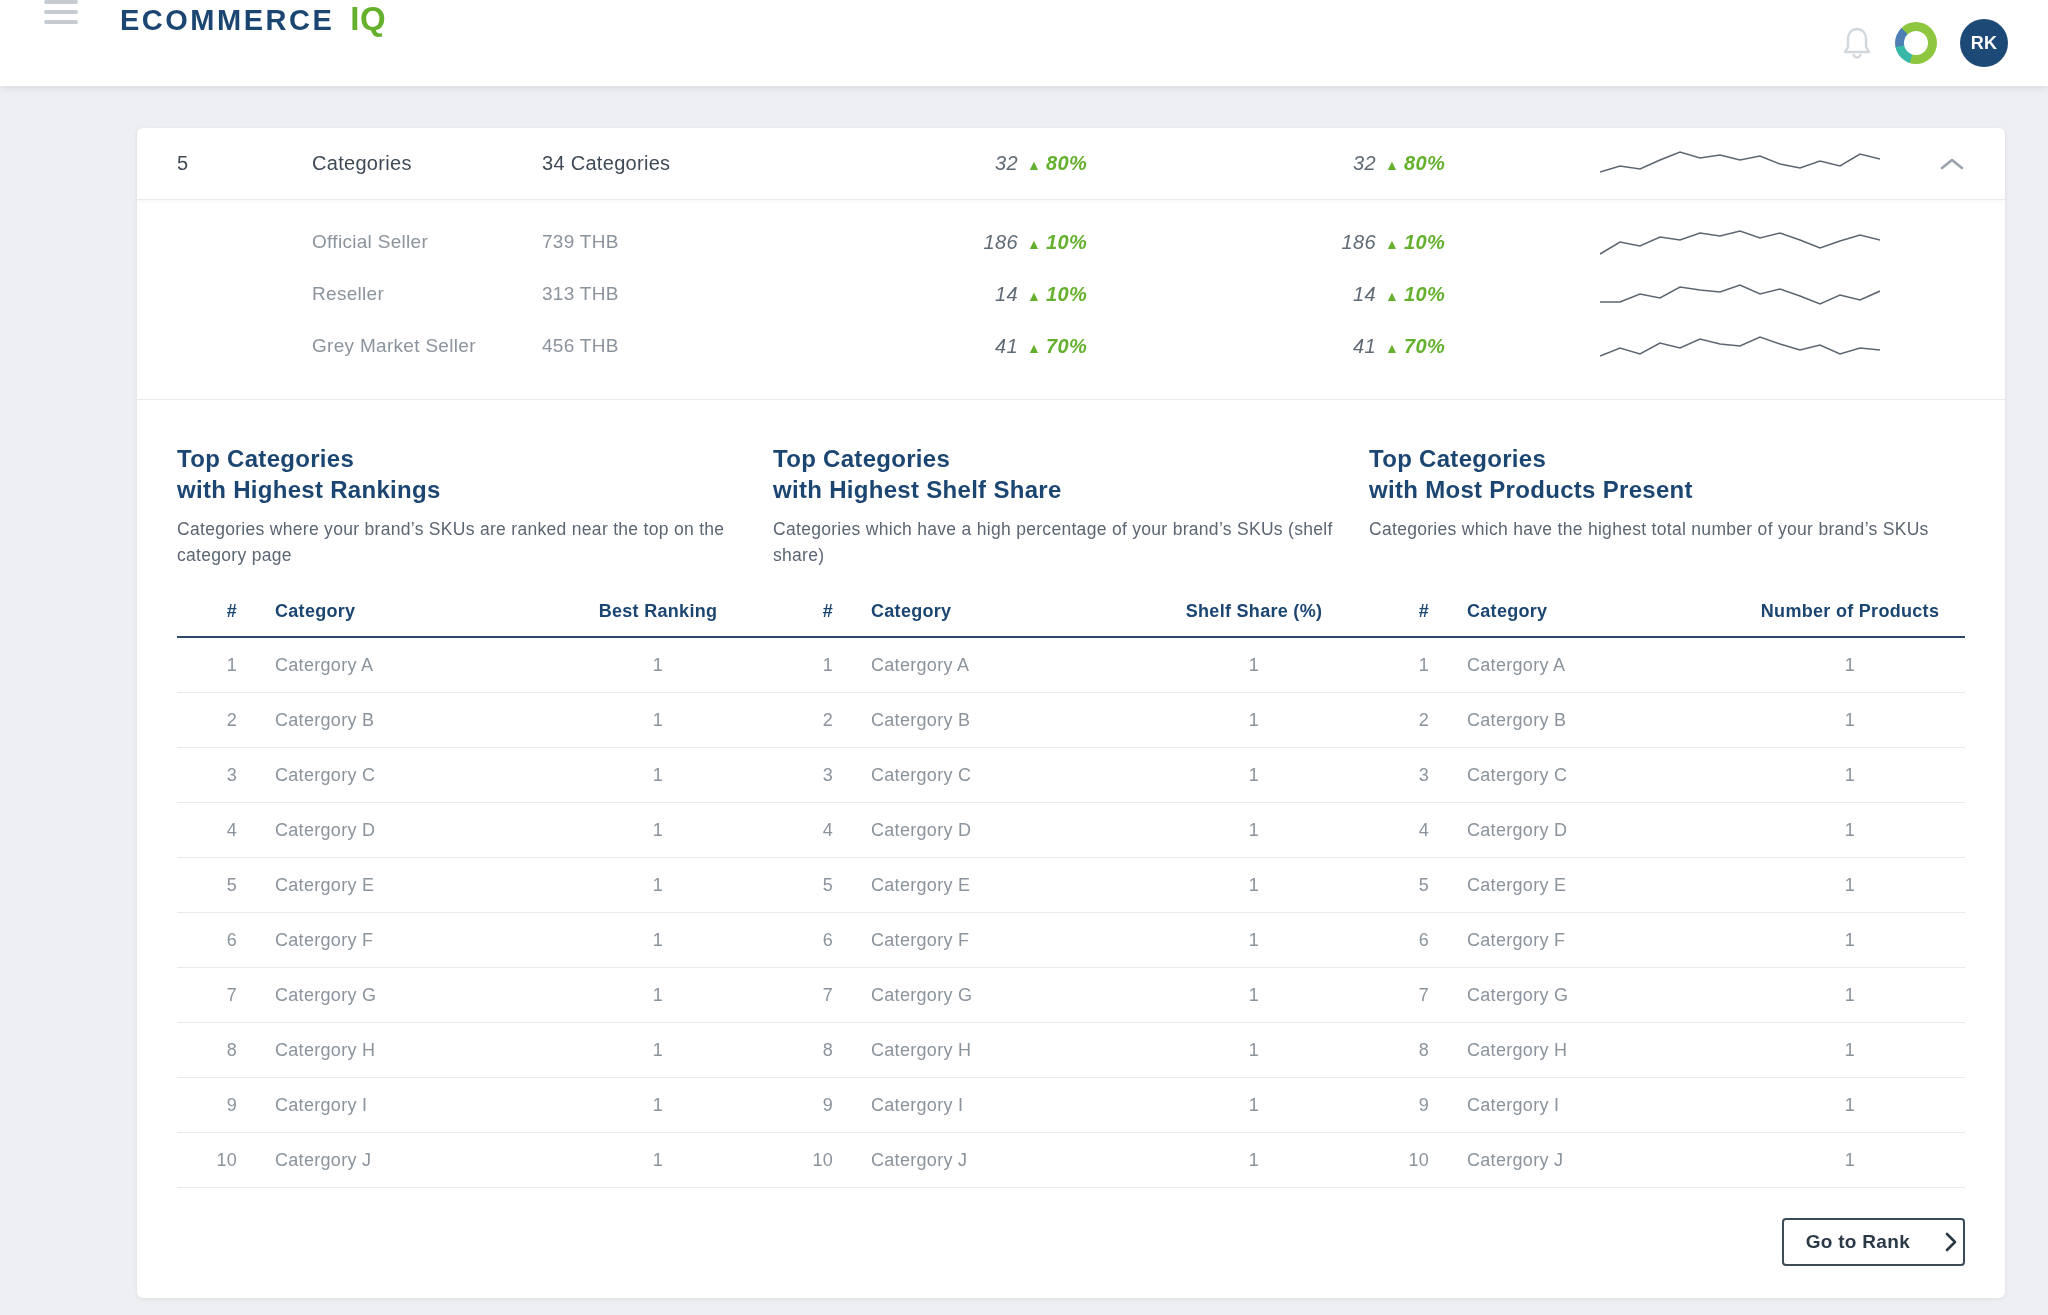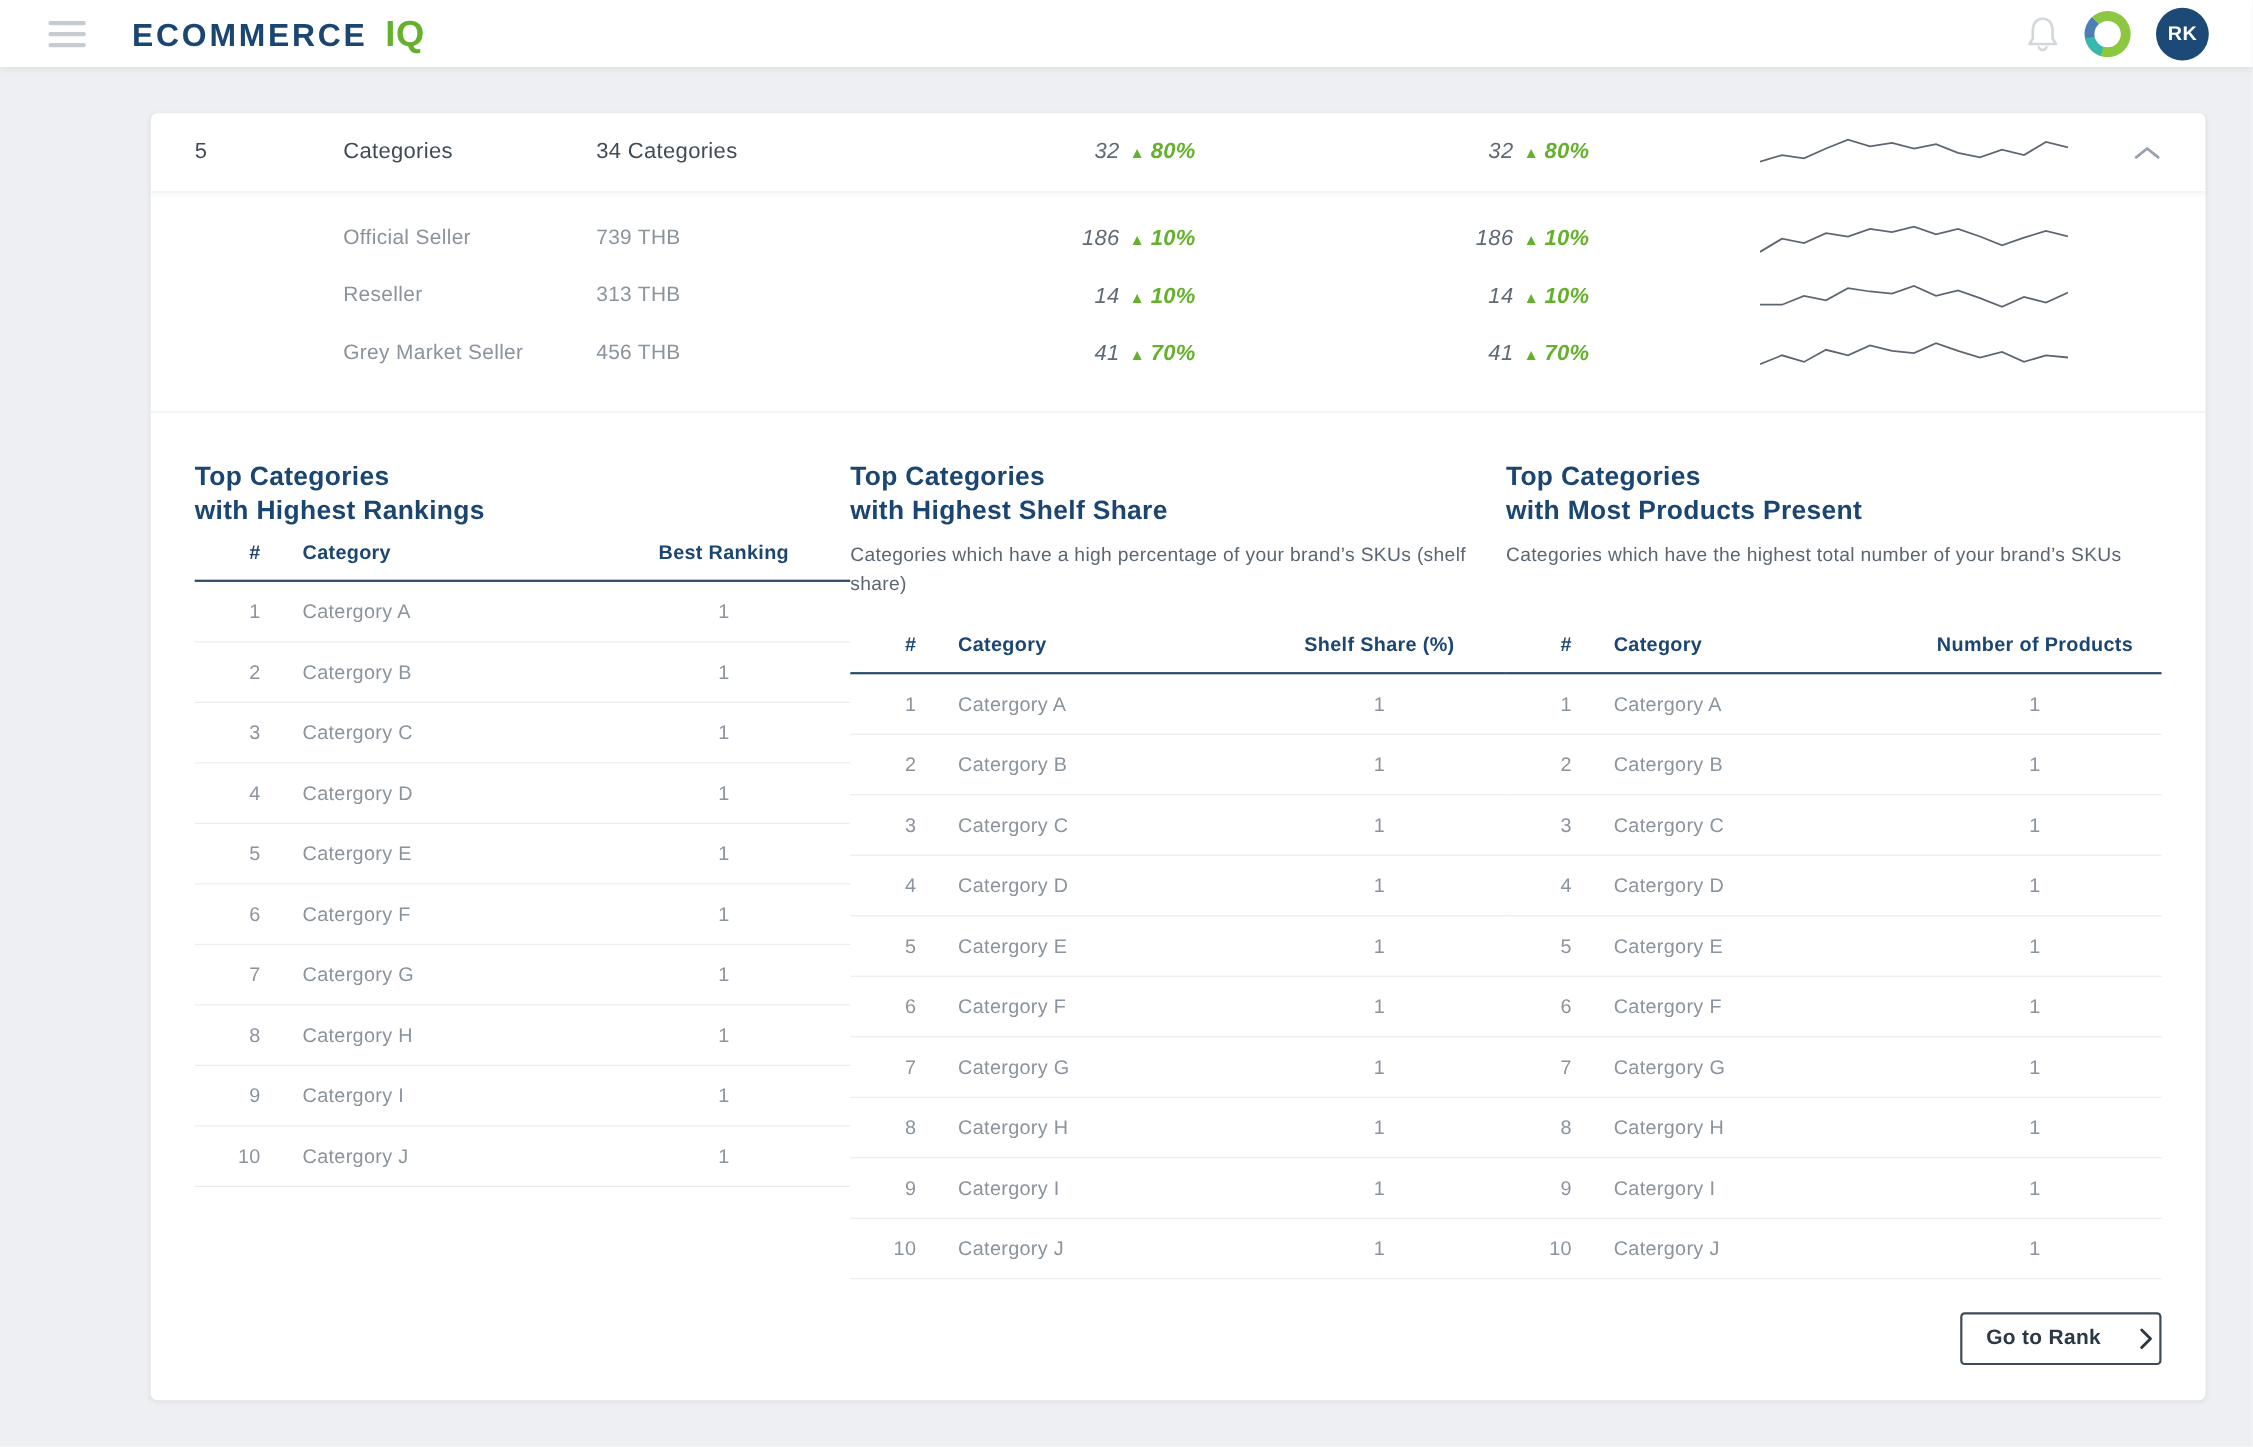--- a/index.html
+++ b/index.html
@@ -14,21 +14,21 @@
   html,body{margin:0;padding:0;}
   body{
     width:2048px;height:1315px;overflow:hidden;
     background:var(--bg);
     font-family:"Liberation Sans", sans-serif;
     letter-spacing:.3px;
     color:var(--dark-text);
   }
   
   .header{
-    height:61px;background:#fff;display:flex;align-items:center;
+    height:86px;background:#fff;display:flex;
     padding:0 40px;box-shadow:0 2px 8px rgba(0,0,0,.09);
     position:relative;z-index:5;
   }
   .hamburger{width:34px;display:flex;flex-direction:column;gap:6px;cursor:pointer;margin:0 42px 0 4px;}
   .hamburger span{height:4px;background:#c6cbd1;border-radius:2px;}
   .logo{font-size:29px;font-weight:bold;letter-spacing:2.5px;color:var(--navy);display:flex;align-items:baseline;}
   .logo .iq{color:var(--green);letter-spacing:.5px;font-size:33px;margin-left:16px;}
   .header-right{margin-left:auto;display:flex;align-items:center;gap:23px;}
   .bell{width:30px;height:34px;cursor:pointer;}
   .ring-logo{width:42px;height:42px;border-radius:50%;cursor:pointer;
@@ -180,20 +180,21 @@
 
   </div>
 
   <div class="tables">
 
     <section class="table-block">
       <h3 class="tbl-title">
         <span>Top Categories</span><br>
         <span>with Highest Rankings</span>
       </h3>
+      <p class="tbl-desc">Categories where your brand’s SKUs are ranked near the top on the category page</p>
       <div class="tbl">
         <div class="tbl-head">
             <div class="th c0">#</div>
             <div class="th c1">Category</div>
             <div class="th c2">Best Ranking</div>
           </div>
         <div class="tbl-body">
             <div class="tr">
               <div class="td c0">1</div>
               <div class="td c1">Catergory A</div>

